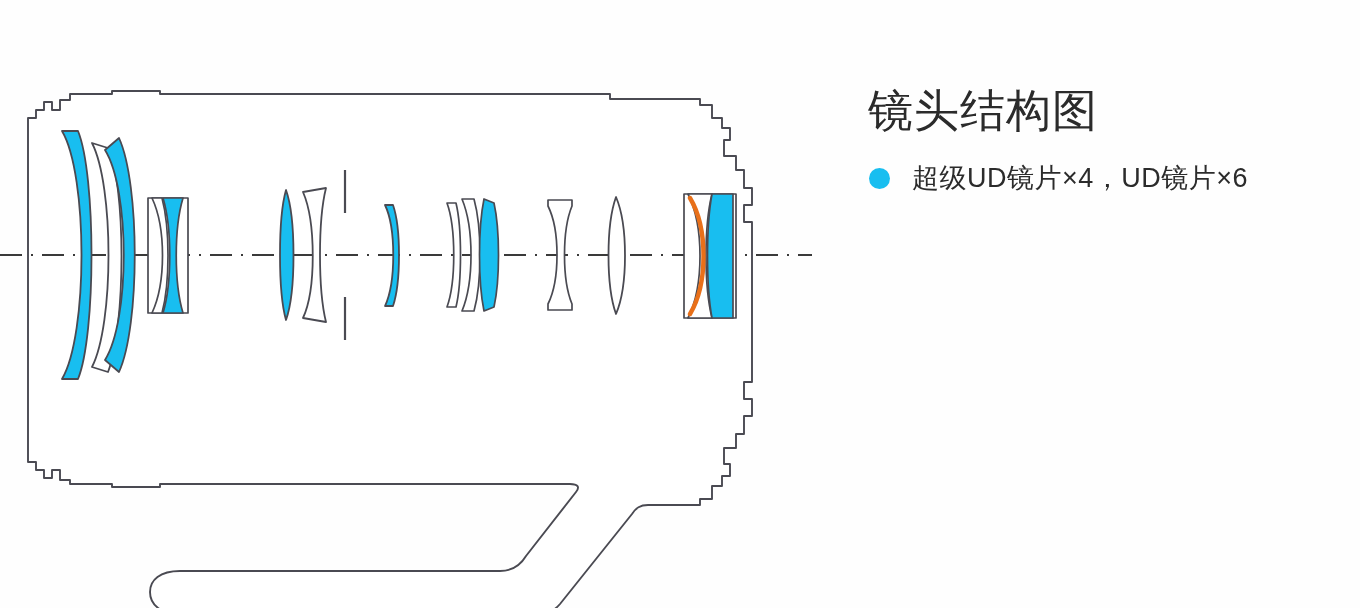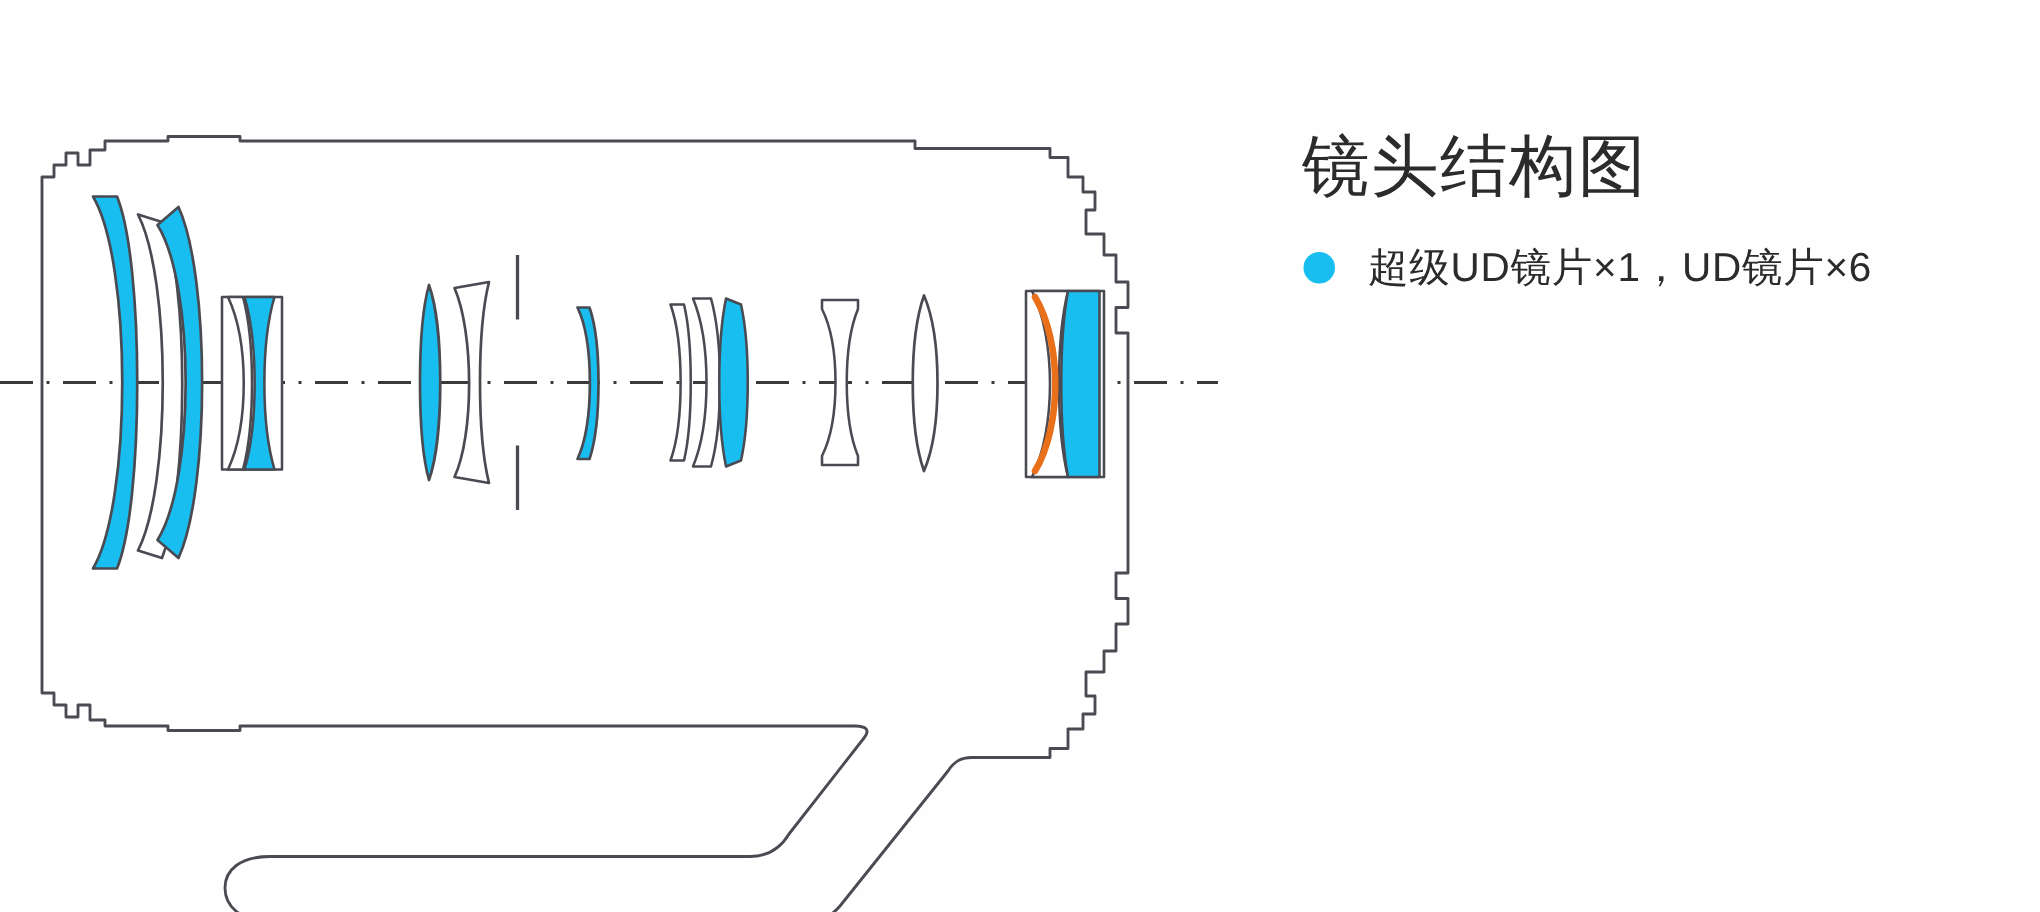--- a/index.html
+++ b/index.html
@@ -237,19 +237,19 @@
   </div>
 
   <div id="info-panel">
 
     <div id="panel-title">镜头结构图</div>
 
     <div class="legend-row ud-glass">
       <span class="legend-marker">
         <span class="dot-marker"></span>
       </span>
-      <span class="legend-label">超级UD镜片×1，UD镜片×6</span>
+      <span class="legend-label">超级UD镜片×4，UD镜片×6</span>
     </div>
 
 
   </div>
 
 </div>
 
 </body></html>

